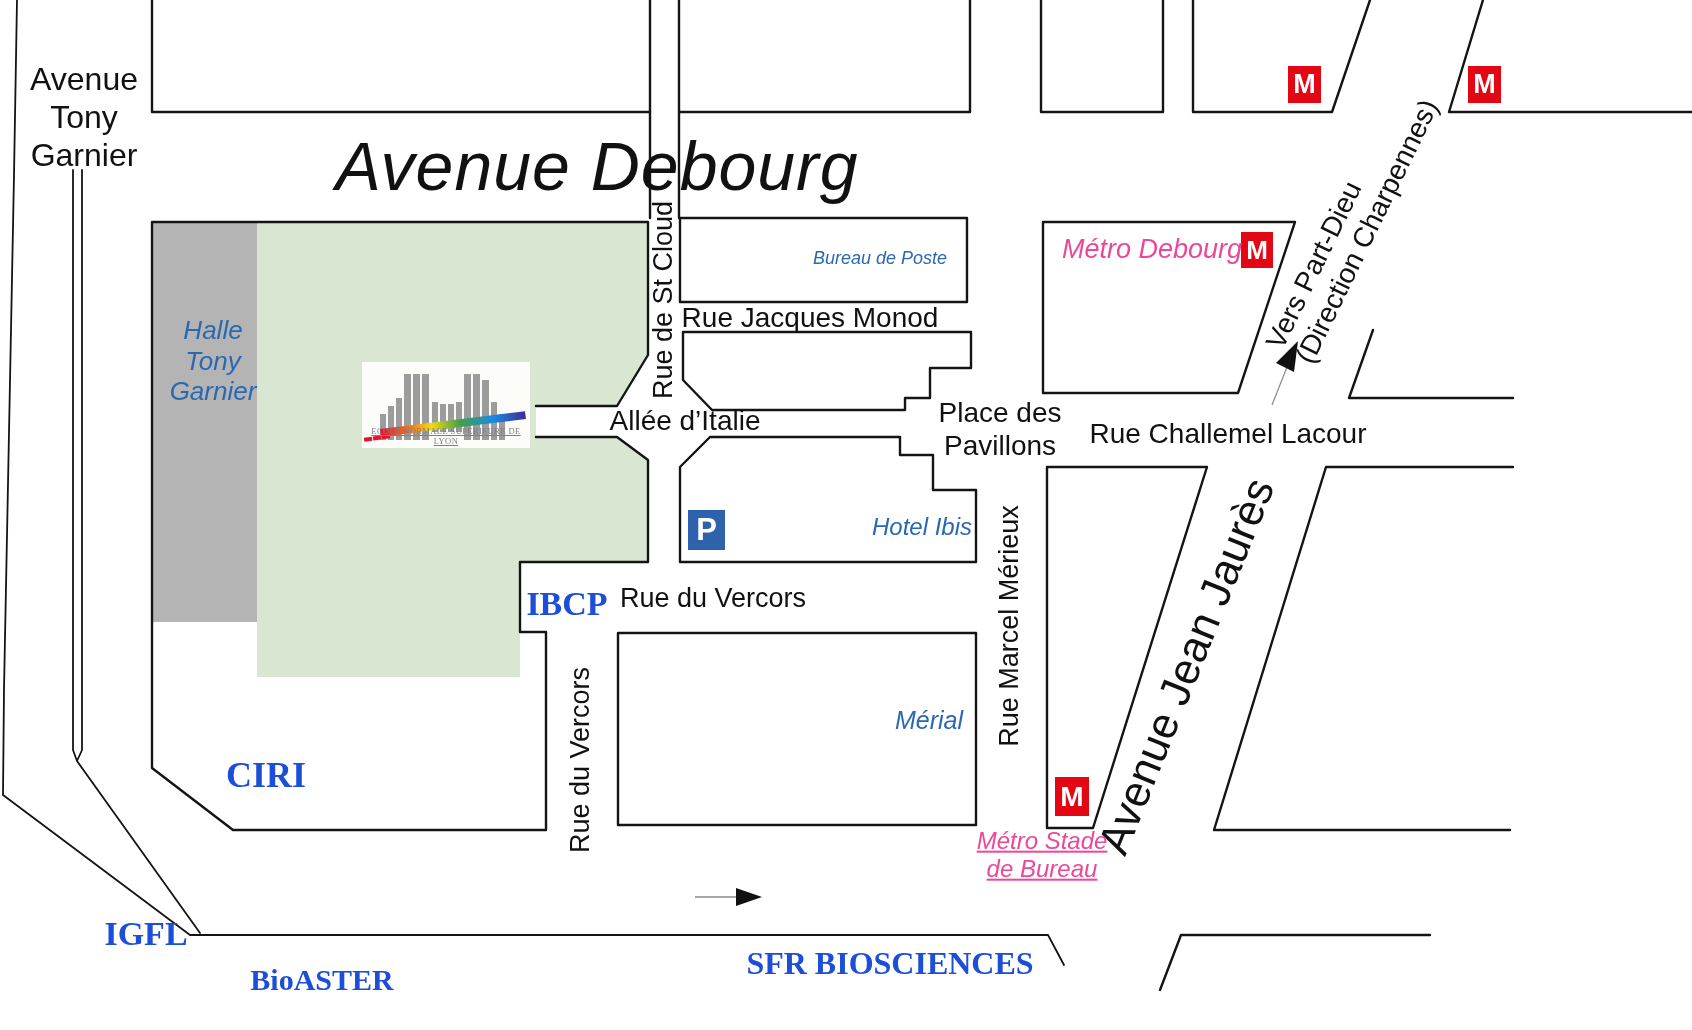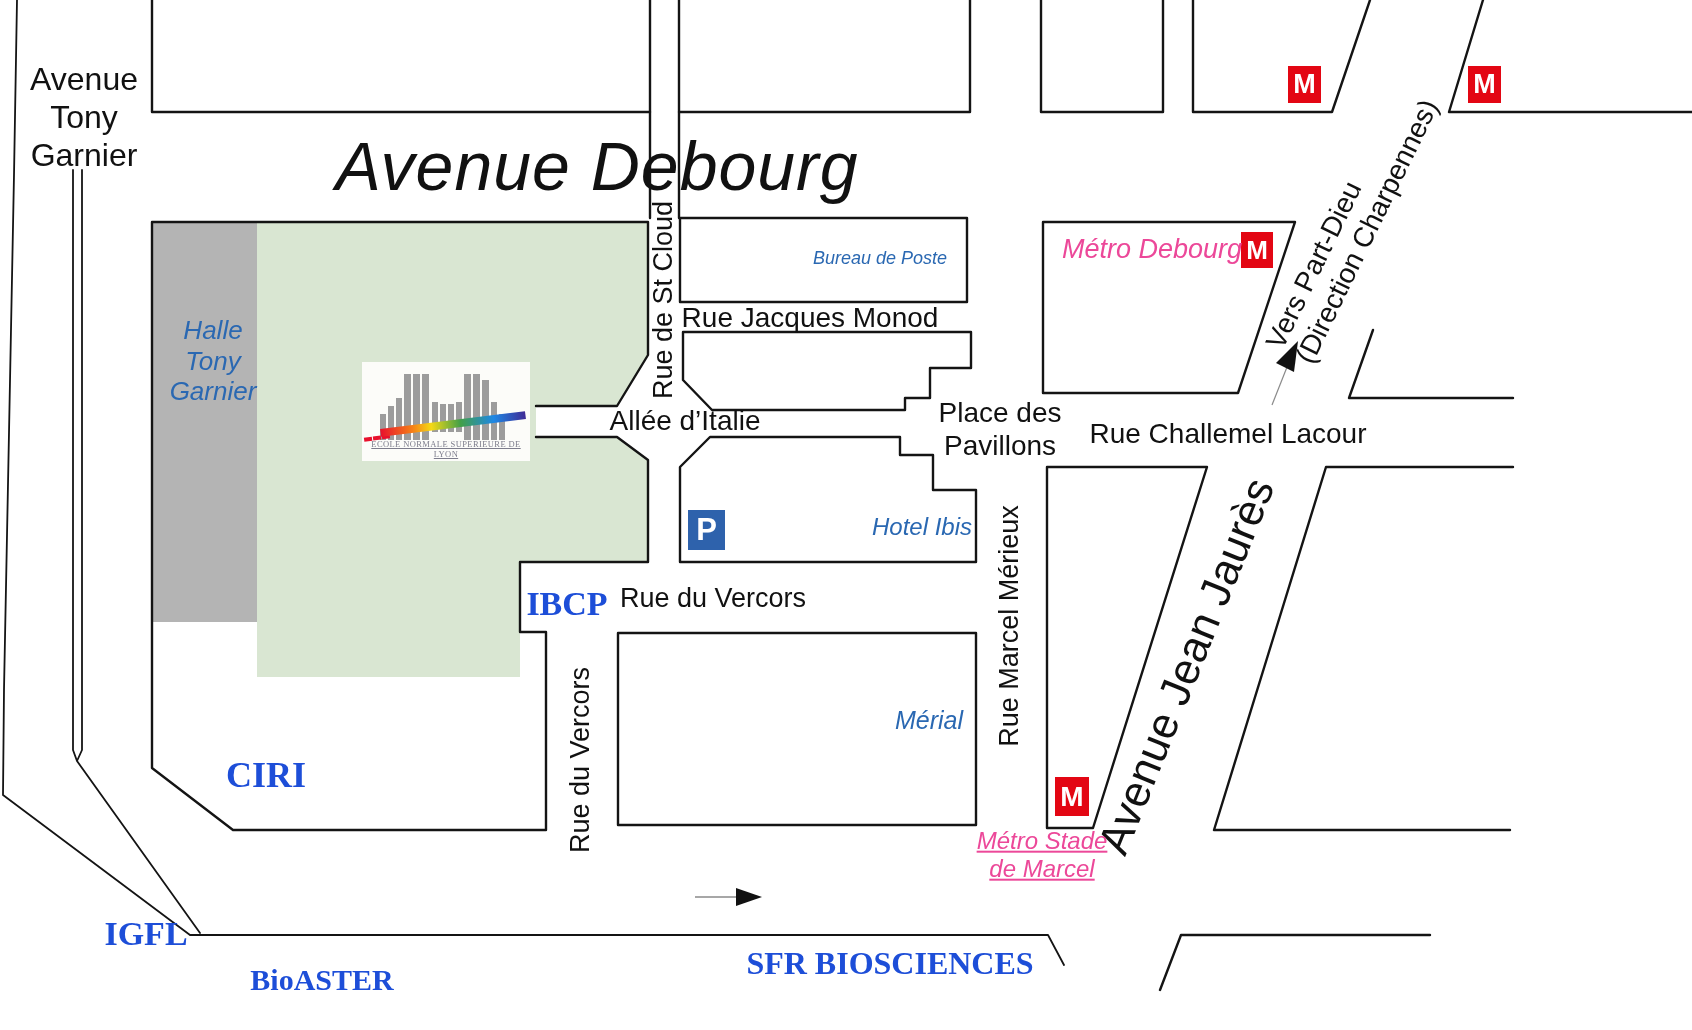--- a/index.html
+++ b/index.html
@@ -12,21 +12,21 @@
   .big{font-size:68px;letter-spacing:1px;font-style:italic;}
   .blue{color:#2a68b2;font-style:italic;font-weight:500;}
   .redlbl{color:#1d4ed8;font-family:"Liberation Serif",serif;font-weight:bold;}
   .redit{color:#ec4899;font-style:italic;font-weight:500;}
   .rot90{transform:translate(-50%,-50%) rotate(-90deg);}
   .metro{position:absolute;background:#e30613;color:#fff;display:flex;align-items:center;
          justify-content:center;font-weight:bold;font-family:"Liberation Sans",sans-serif;}
   .parking{position:absolute;background:#2e62ac;color:#fff;display:flex;align-items:center;
          justify-content:center;font-weight:bold;font-family:"Liberation Sans",sans-serif;
          font-size:31px;width:37px;height:40px;}
-  #ens-logo{position:absolute;left:362px;top:362px;width:168px;height:99px;background:#fcfcf9;}
+  #ens-logo{position:absolute;left:362px;top:362px;width:168px;height:86px;background:#fcfcf9;}
   #ens-logo .caption{position:absolute;left:0;right:0;bottom:2px;text-align:center;
         color:#7d7d8c;font-size:8.5px;letter-spacing:.4px;font-family:"Liberation Serif",serif;
         border-top:0;text-decoration:underline;}
   #ens-logo .rainbow{position:absolute;left:18px;top:58px;width:146px;height:8px;
         transform:rotate(-7deg);
         background:linear-gradient(90deg,#e8112d 0%,#f57f17 22%,#f5d916 35%,#43a047 55%,#1e88e5 78%,#3f2b96 100%);}
   #ens-logo .dash{position:absolute;left:2px;top:74px;width:26px;height:0;
         border-top:4px dashed #e8112d;transform:rotate(-8deg);}
 </style>
 </head>
@@ -171,21 +171,21 @@
   <div class="lbl street rot90" style="left:581px;top:760px;font-size:27px;">Rue du Vercors</div>
 
   <div class="lbl blue" style="left:929px;top:721px;font-size:25px;">Mérial</div>
 
   <div class="lbl street rot90" style="left:1010px;top:626px;font-size:27px;">Rue Marcel Mérieux</div>
 
   <div class="lbl street" style="left:1186px;top:666px;font-size:44px;transform:translate(-50%,-50%) rotate(-68deg);">Avenue Jean Jaurès</div>
 
   <div class="lbl redit" style="left:1042px;top:855px;font-size:24px;text-decoration:underline;">
     <div>Métro Stade</div>
-    <div>de Marcel</div>
+    <div>de Bureau</div>
   </div>
 
   <div class="lbl redlbl" style="left:266px;top:775px;font-size:36px;">CIRI</div>
 
 
   <div class="lbl redlbl" style="left:146px;top:934px;font-size:34px;">IGFL</div>
 
   <div class="lbl redlbl" style="left:322px;top:980px;font-size:30px;">BioASTER</div>
 
   <div class="lbl redlbl" style="left:890px;top:964px;font-size:32px;">SFR BIOSCIENCES</div>

